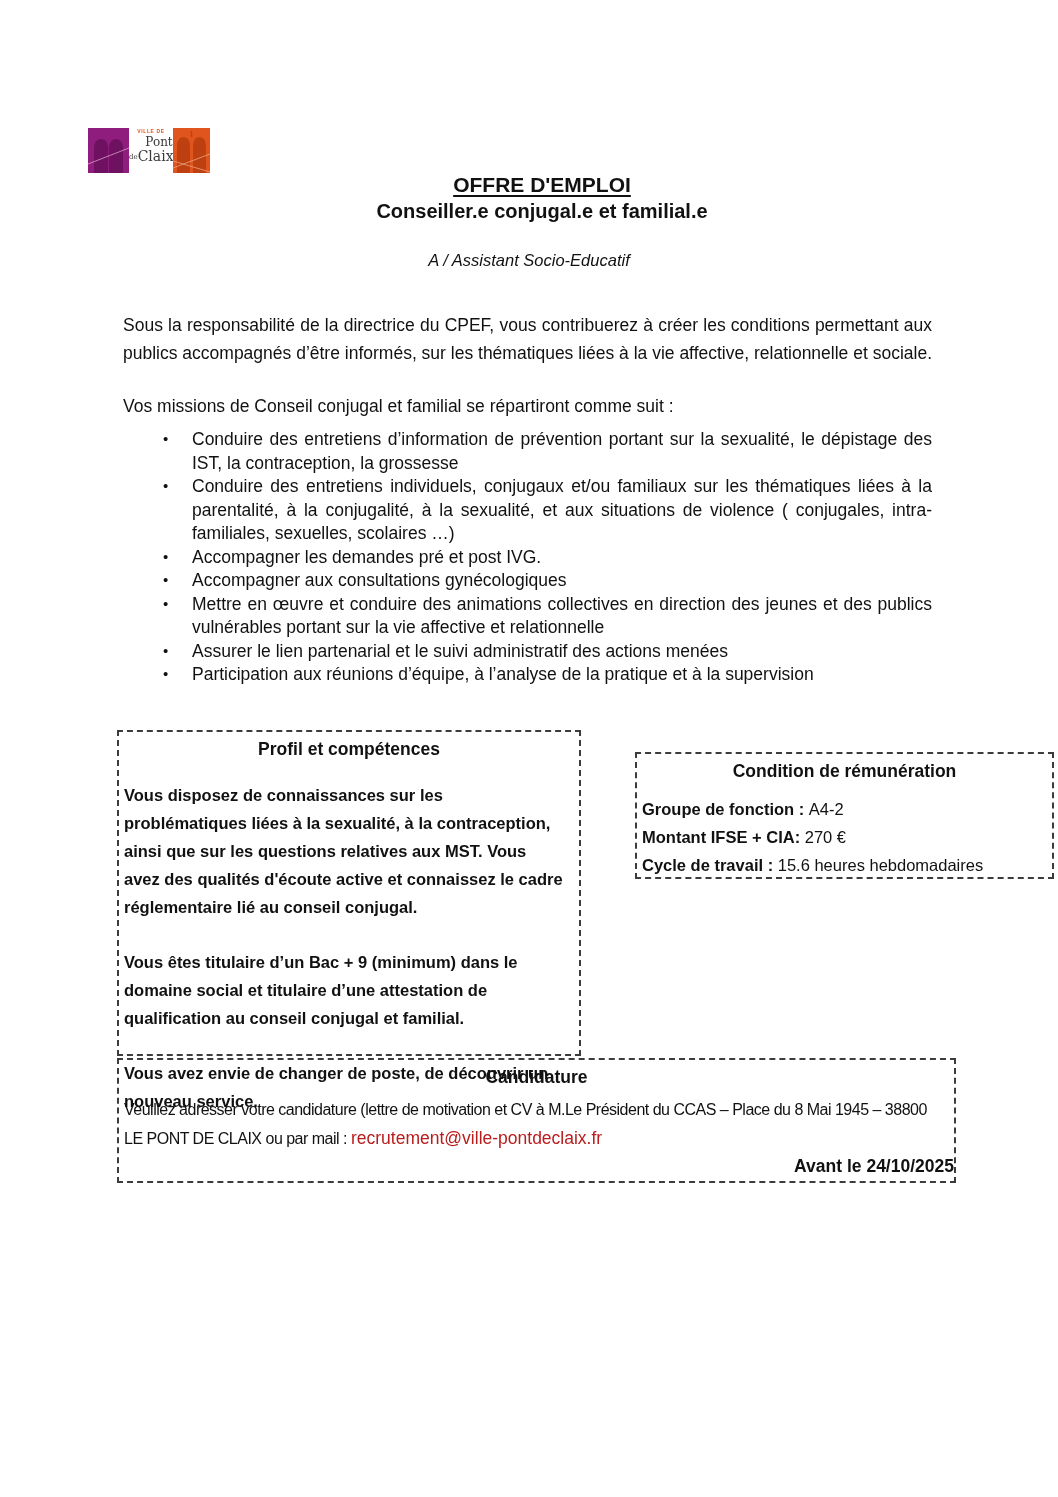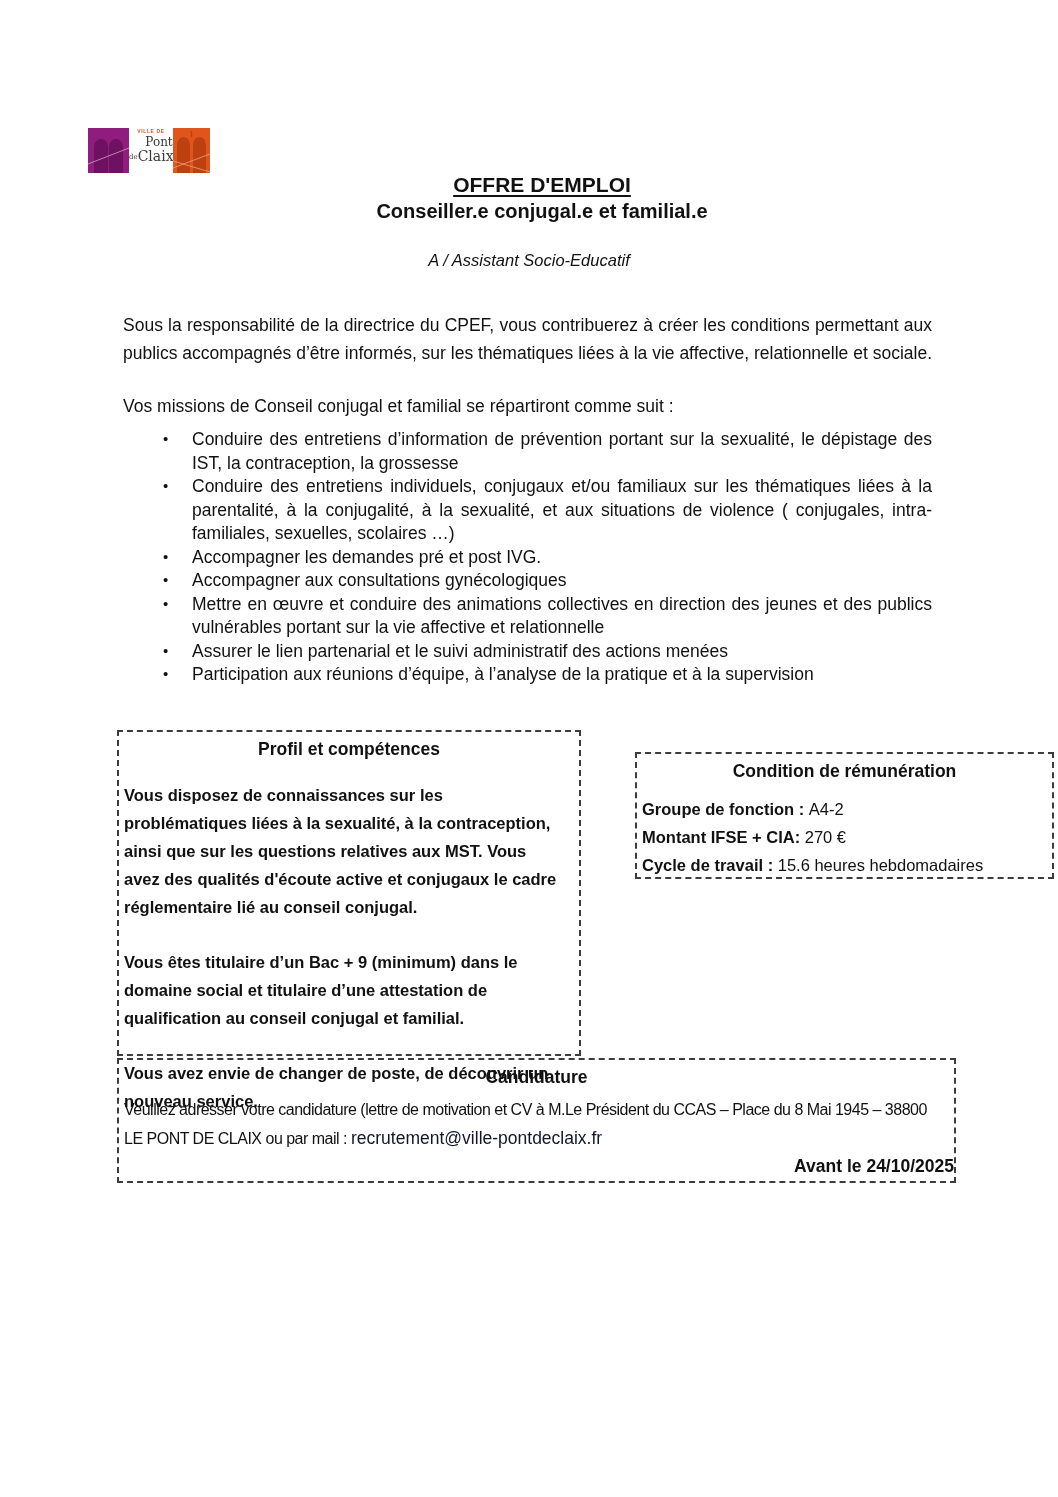--- a/index.html
+++ b/index.html
@@ -65,21 +65,21 @@
   .condition-rows .lbl { font-weight: bold; text-align: right; }
 
   .candidature-box { left: 117px; top: 1058px; width: 839px; height: 125px; }
   .candidature-body {
     padding: 0 8px 0 5px;
     margin-top: 8px;
     font-size: 16px;
     line-height: 28px;
     letter-spacing: -0.5px;
   }
-  .email { font-size: 17.5px; letter-spacing: 0; color: #0f172a; text-decoration: none; }
+  .email { font-size: 17.5px; letter-spacing: 0; color: #b91c1c; text-decoration: none; }
   .deadline { text-align: right; font-weight: bold; font-size: 17.5px; line-height: 27px; }
 </style>
 </head>
 <body>
 
 <div class="page">
 
   <div class="logo">
     <div class="logo-sq">
       <svg width="41" height="45" viewBox="0 0 41 45">
@@ -121,21 +121,21 @@
       <li>Accompagner aux consultations gynécologiques</li>
       <li>Mettre en œuvre et conduire des animations collectives en direction des jeunes et des publics vulnérables portant sur la vie affective et relationnelle</li>
       <li>Assurer le lien partenarial et le suivi administratif des actions menées</li>
       <li>Participation aux réunions d’équipe, à l’analyse de la pratique et à la supervision</li>
     </ul>
   </div>
 
   <div class="box profil-box">
     <div class="box-title">Profil et compétences</div>
     <div class="profil-body">
-      <p>Vous disposez de connaissances sur les problématiques liées à la sexualité, à la contraception, ainsi que sur les questions relatives aux MST. Vous avez des qualités d'écoute active et conjugaux le cadre réglementaire lié au conseil conjugal.</p>
+      <p>Vous disposez de connaissances sur les problématiques liées à la sexualité, à la contraception, ainsi que sur les questions relatives aux MST. Vous avez des qualités d'écoute active et connaissez le cadre réglementaire lié au conseil conjugal.</p>
       <p>Vous êtes titulaire d’un Bac + 9 (minimum) dans le domaine social et titulaire d’une attestation de qualification au conseil conjugal et familial.</p>
       <p>Vous avez envie de changer de poste, de découvrir un nouveau service.</p>
     </div>
   </div>
 
   <div class="box condition-box">
     <div class="box-title">Condition de rémunération</div>
     <div class="condition-rows">
       <div><span class="lbl">Groupe de fonction : </span><span>A4-2</span></div>
       <div><span class="lbl">Montant IFSE + CIA: </span><span>270 €</span></div>

